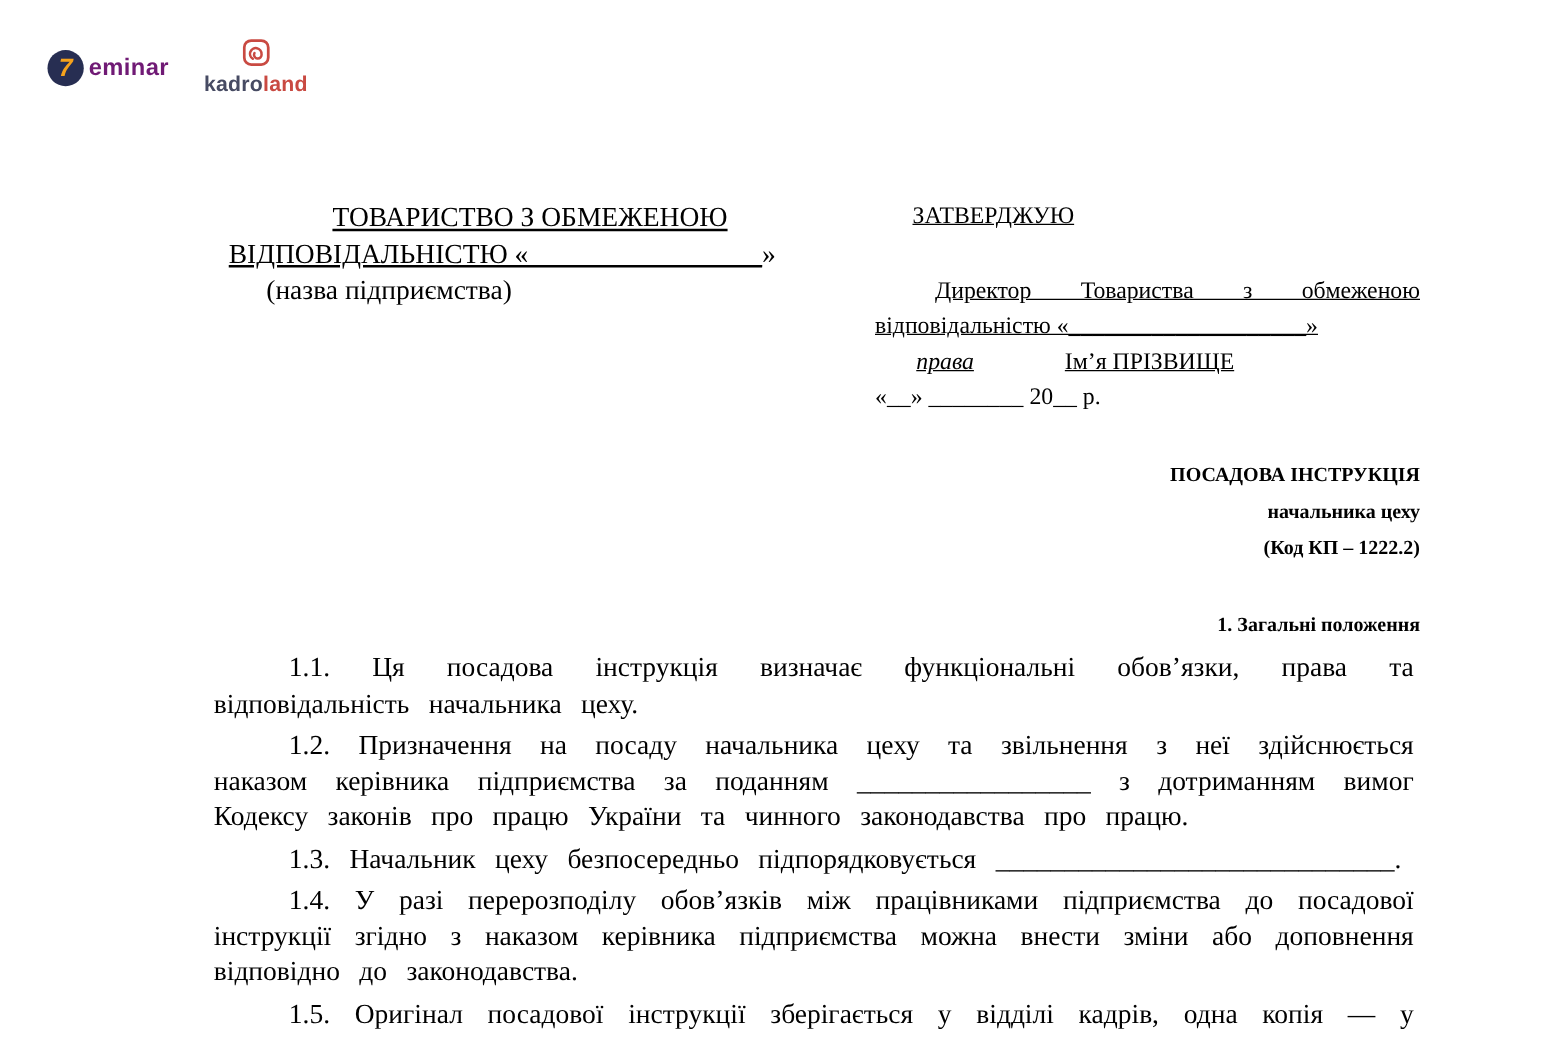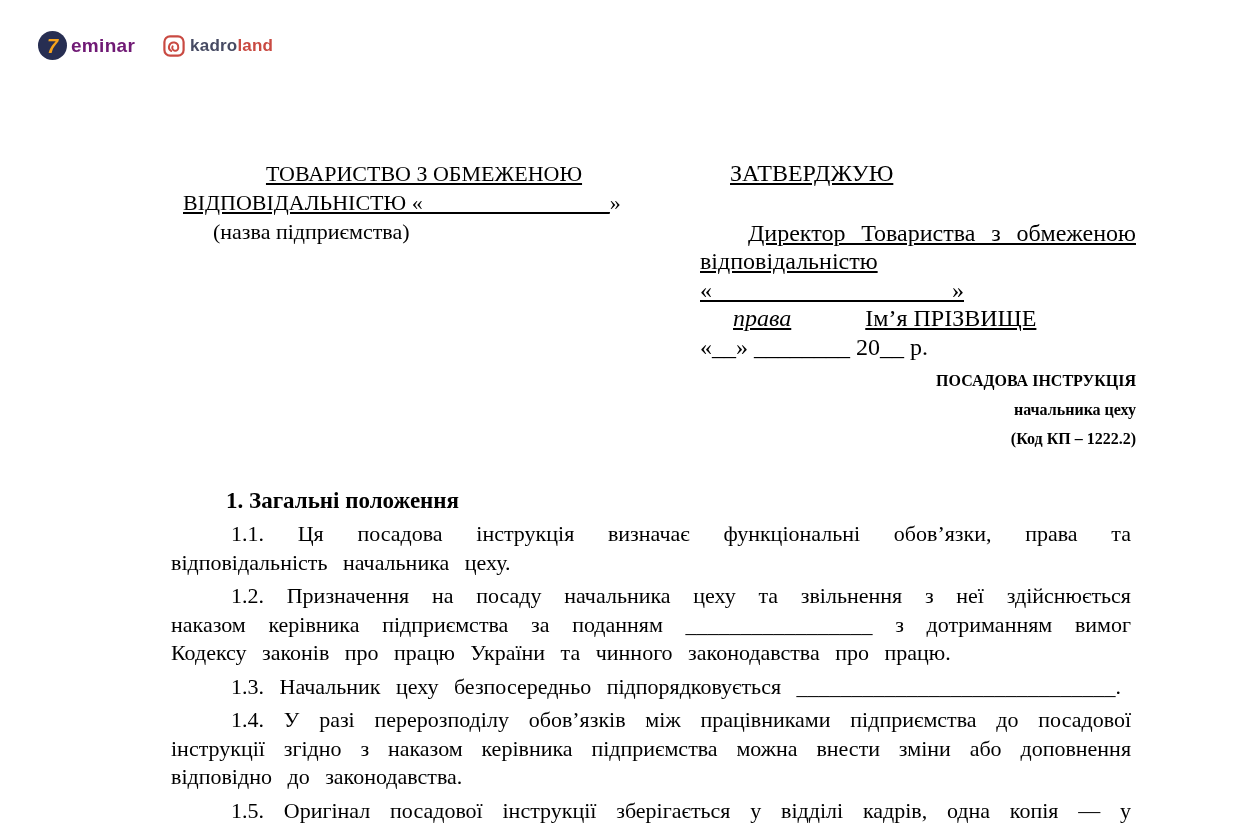--- a/index.html
+++ b/index.html
@@ -15,53 +15,53 @@
     font-family:"Liberation Sans", sans-serif;
   }
   .logo-seminar { display:flex; align-items:center; gap:4px; cursor:pointer; }
   .seven-circle {
     width:29px; height:29px; border-radius:50%;
     background:#272e52; color:#f6a21c;
     display:flex; align-items:center; justify-content:center;
     font-weight:bold; font-style:italic; font-size:20px; line-height:1;
   }
   .seminar-text { color:#701a75; font-weight:bold; font-size:19px; letter-spacing:.3px; }
-  .logo-kadroland { display:flex; align-items:center; gap:5px; cursor:pointer; }
+  .logo-kadroland { display:flex; align-items:center; gap:5px; cursor:pointer;flex-direction:column; }
   .kadro-icon { display:block; }
   .kadro { color:#474b63; font-weight:bold; font-size:17px; letter-spacing:.2px; }
   .land  { color:#c94a42; font-weight:bold; font-size:17px; letter-spacing:.2px; }
 
   
   .u { text-decoration:underline;text-align:center; }
   .i { font-style:italic; }
 
   
   .header-company {
     position:absolute; left:183px; top:159px; width:482px;
     font-size:22px; line-height:29px;
   }
   .hc-line1 { text-align:center; }
   .hc-caption { margin-left:30px; }
 
   
   .header-approve {
     position:absolute; left:700px; top:159px; width:436px;
-    font-size:24px; line-height:28.5px;
+    font-size:19px; line-height:28.5px;
   }
   .ha-label-row { margin-left:30px; }
   .ha-director { margin:31px 0 0 0; text-align:justify; text-indent:48px; }
   .ha-sign-row { margin-left:33px; }
   .ha-name { margin-left:68px; }
   .ha-date { }
 
   
   .doc-body { position:absolute; left:166px; top:366px; width:970px; font-size:22px; }
   .doc-title { text-align:right; font-weight:bold; font-size:16px; line-height:29px; text-indent:28px; }
   .section-heading {
-    text-align:left; font-weight:bold; font-size:23px;
+    text-align:right; font-weight:bold; font-size:16px;
     line-height:29px; margin-top:33px; text-indent:60px;
   }
   .para {
     margin:5px; text-align:justify; text-indent:60px;
     line-height:28.5px; word-spacing:10px;
   }
 </style>
 </head>
 <body>
 

